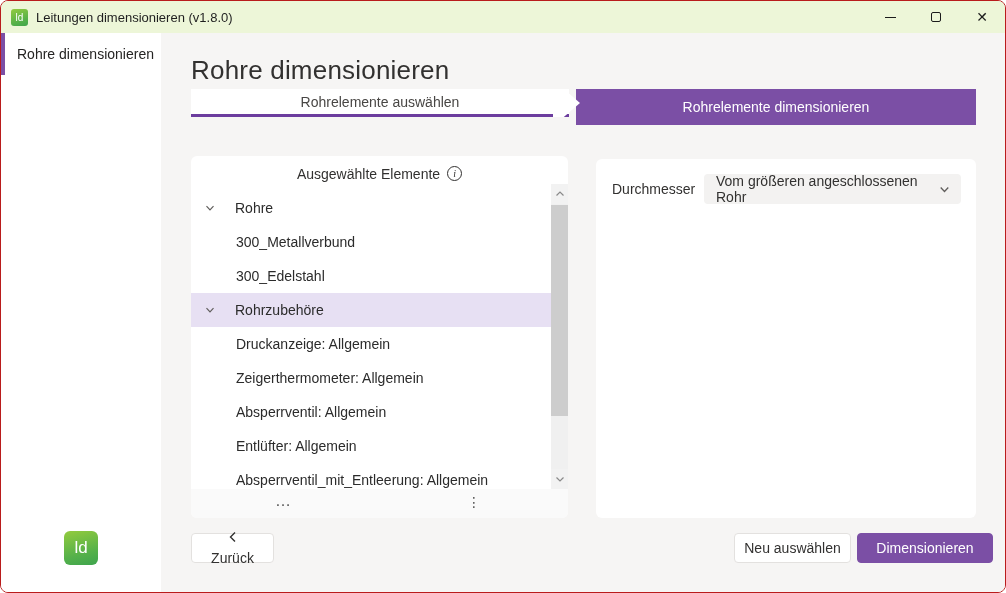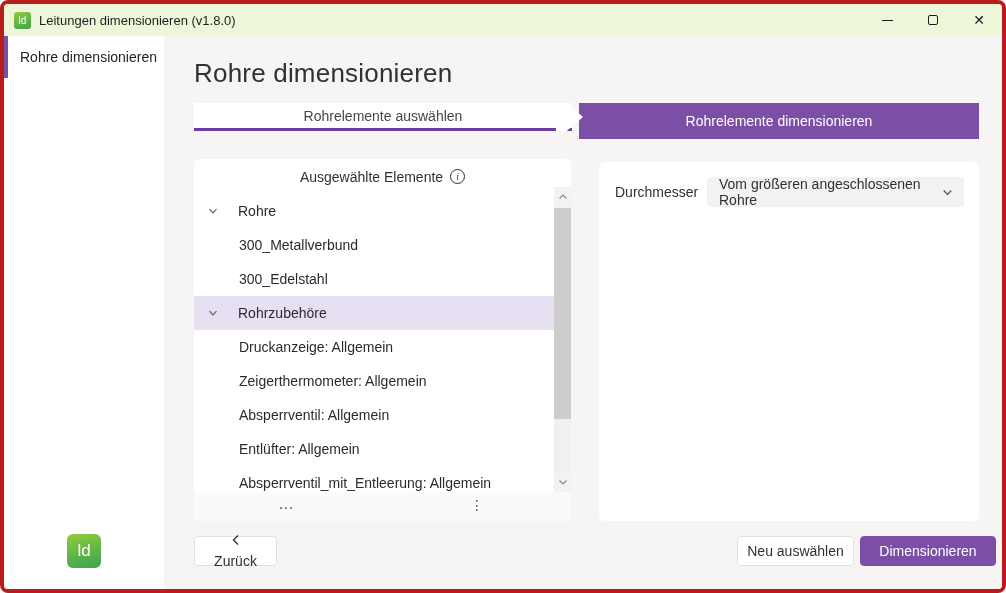--- a/index.html
+++ b/index.html
@@ -1,18 +1,18 @@
 <!DOCTYPE html>
 <html><head>
 <meta charset="utf-8">
 <style>
   * { margin:0; padding:0; box-sizing:border-box; }
   html,body { width:1006px; height:593px; background:#ffffff; overflow:hidden;
               font-family:"Liberation Sans","DejaVu Sans",sans-serif; }
-  .window { position:absolute; inset:0; border:4px solid #b91c1c; border-radius:8px;
+  .window { position:absolute; inset:0; border:1px solid #b91c1c; border-radius:8px;
             overflow:hidden; background:#f6f5f4; }
 
   
   .titlebar { position:absolute; left:0; top:0; right:0; height:32px; background:#edf6d8;
               display:flex; align-items:center; }
   .app-icon { width:17px; height:17px; margin-left:10px; border-radius:3px;
               background:linear-gradient(160deg,#93cb3e 0%,#54b04a 70%,#3fa44d 100%);
               color:#fff; font-size:10px; display:flex; align-items:center; justify-content:center; }
   .titlebar-title { margin-left:8px; font-size:13px; color:#1f1f1f; }
   .win-controls { margin-left:auto; display:flex; height:100%; }
@@ -31,21 +31,21 @@
   .side-logo { position:absolute; left:63px; top:498px; width:34px; height:34px; border-radius:6px;
                background:linear-gradient(165deg,#93cb3e 0%,#55b14a 65%,#3ea44e 100%);
                color:#fff; font-size:17px; display:flex; align-items:center; justify-content:center; }
 
   
   .main { position:absolute; left:160px; top:32px; right:0; bottom:0; background:#f6f5f4; }
   .page-title { position:absolute; left:30px; top:22px; font-size:26px; font-weight:300;
                 color:#323130; letter-spacing:.2px; }
 
   
-  .steps { position:absolute; left:30px; top:67px; width:785px; height:28px;text-decoration:underline; }
+  .steps { position:absolute; left:30px; top:56px; width:785px; height:28px;text-decoration:underline; }
   .step1 { position:absolute; left:0; top:0; width:378px; height:28px; background:#ffffff;
            border-bottom:3px solid #6c3d9e; display:flex; align-items:center; justify-content:center;
            font-size:14px; color:#484644; cursor:default; }
   .step-arrow { position:absolute; left:362px; top:0; width:27px; height:28px; background:#ffffff;
            clip-path:polygon(0 0,40% 0,100% 50%,40% 100%,0 100%); z-index:2; }
   .step2 { position:absolute; left:385px; top:0; width:400px; height:36px; background:#7b4fa5;
            display:flex; align-items:center; justify-content:center; font-size:14px; color:#ffffff;
            cursor:default; }
 
   
@@ -199,21 +199,21 @@
       <div class="panel-left-footer">
         <span class="more-h">…</span>
         <span class="more-v">⋮</span>
       </div>
     </div>
 
     <div class="panel-right">
       <div class="diam-row">
         <span class="diam-label">Durchmesser</span>
         <div class="dropdown">
-          <span>Vom größeren angeschlossenen Rohre</span>
+          <span>Vom größeren angeschlossenen Rohr</span>
           <span class="dd-chev">
             <svg width="13" height="13" viewBox="0 0 12 12">
                 <path d="M2.5 4.2 L6 7.8 L9.5 4.2" fill="none" stroke="#605e5c" stroke-width="1.2"></path>
               </svg>
           </span>
         </div>
       </div>
     </div>
 
     <div class="btn light btn-back">

